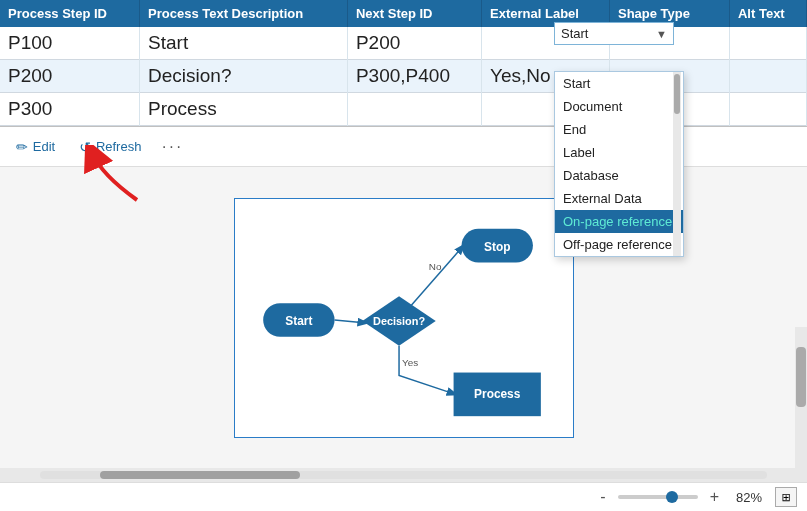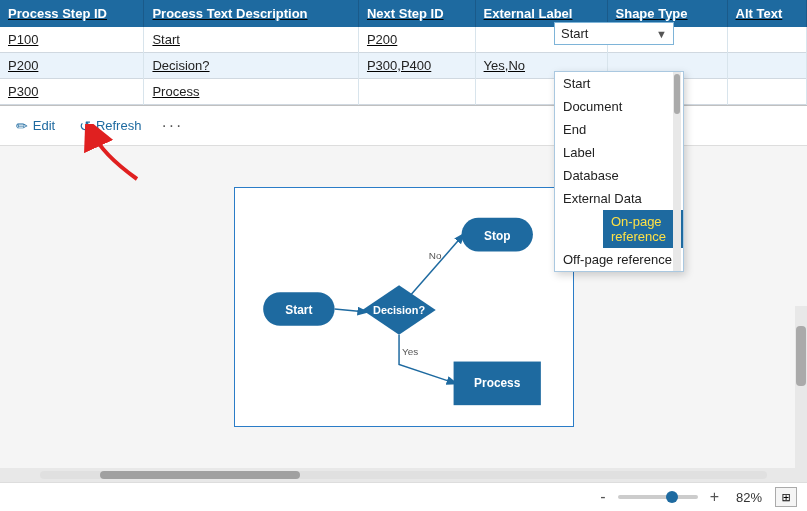--- a/index.html
+++ b/index.html
@@ -21,21 +21,20 @@
     }
     
     .table-area {
       width: 100%;
       border-bottom: 1px solid #c0c0c0;
       position: relative;
     }
     table {
       width: 100%;
       border-collapse: collapse;
-      text-decoration: underline;
     }
     thead tr {
       background: #1e6aa0;
       color: #fff;
     }
     thead th {
       padding: 6px 8px;
       text-align: left;
       font-weight: 600;
       font-size: 13px;
@@ -45,21 +44,21 @@
       border-bottom: 1px solid #d0d8e0;
     }
     tbody tr:nth-child(even) {
       background: #eaf3fb;
     }
     tbody tr:nth-child(odd) {
       background: #fff;
     }
     tbody td {
       padding: 5px 8px;
-      font-size: 13px;
+      font-size: 19px;
       color: #222;
       border-right: 1px solid #d8e4ec;
     }
     
     .dropdown-wrapper {
       position: absolute;
       top: 22px;
       left: 554px;
       z-index: 100;
     }
@@ -89,22 +88,21 @@
       box-shadow: 2px 3px 8px rgba(0,0,0,0.18);
     }
     .dropdown-item {
       padding: 4px 8px;
       font-size: 13px;
       color: #222;
       cursor: pointer;
     }
     .dropdown-item.selected {
       background: #1e6aa0;
-      color: #fde047;
-      margin-left: 48px;
+      color: #5eead4;
     }
     .dropdown-scrollbar {
       position: absolute;
       right: 2px;
       top: 0;
       width: 8px;
       height: 100%;
       background: #e8e8e8;
     }
     .dropdown-scrollbar-thumb {

